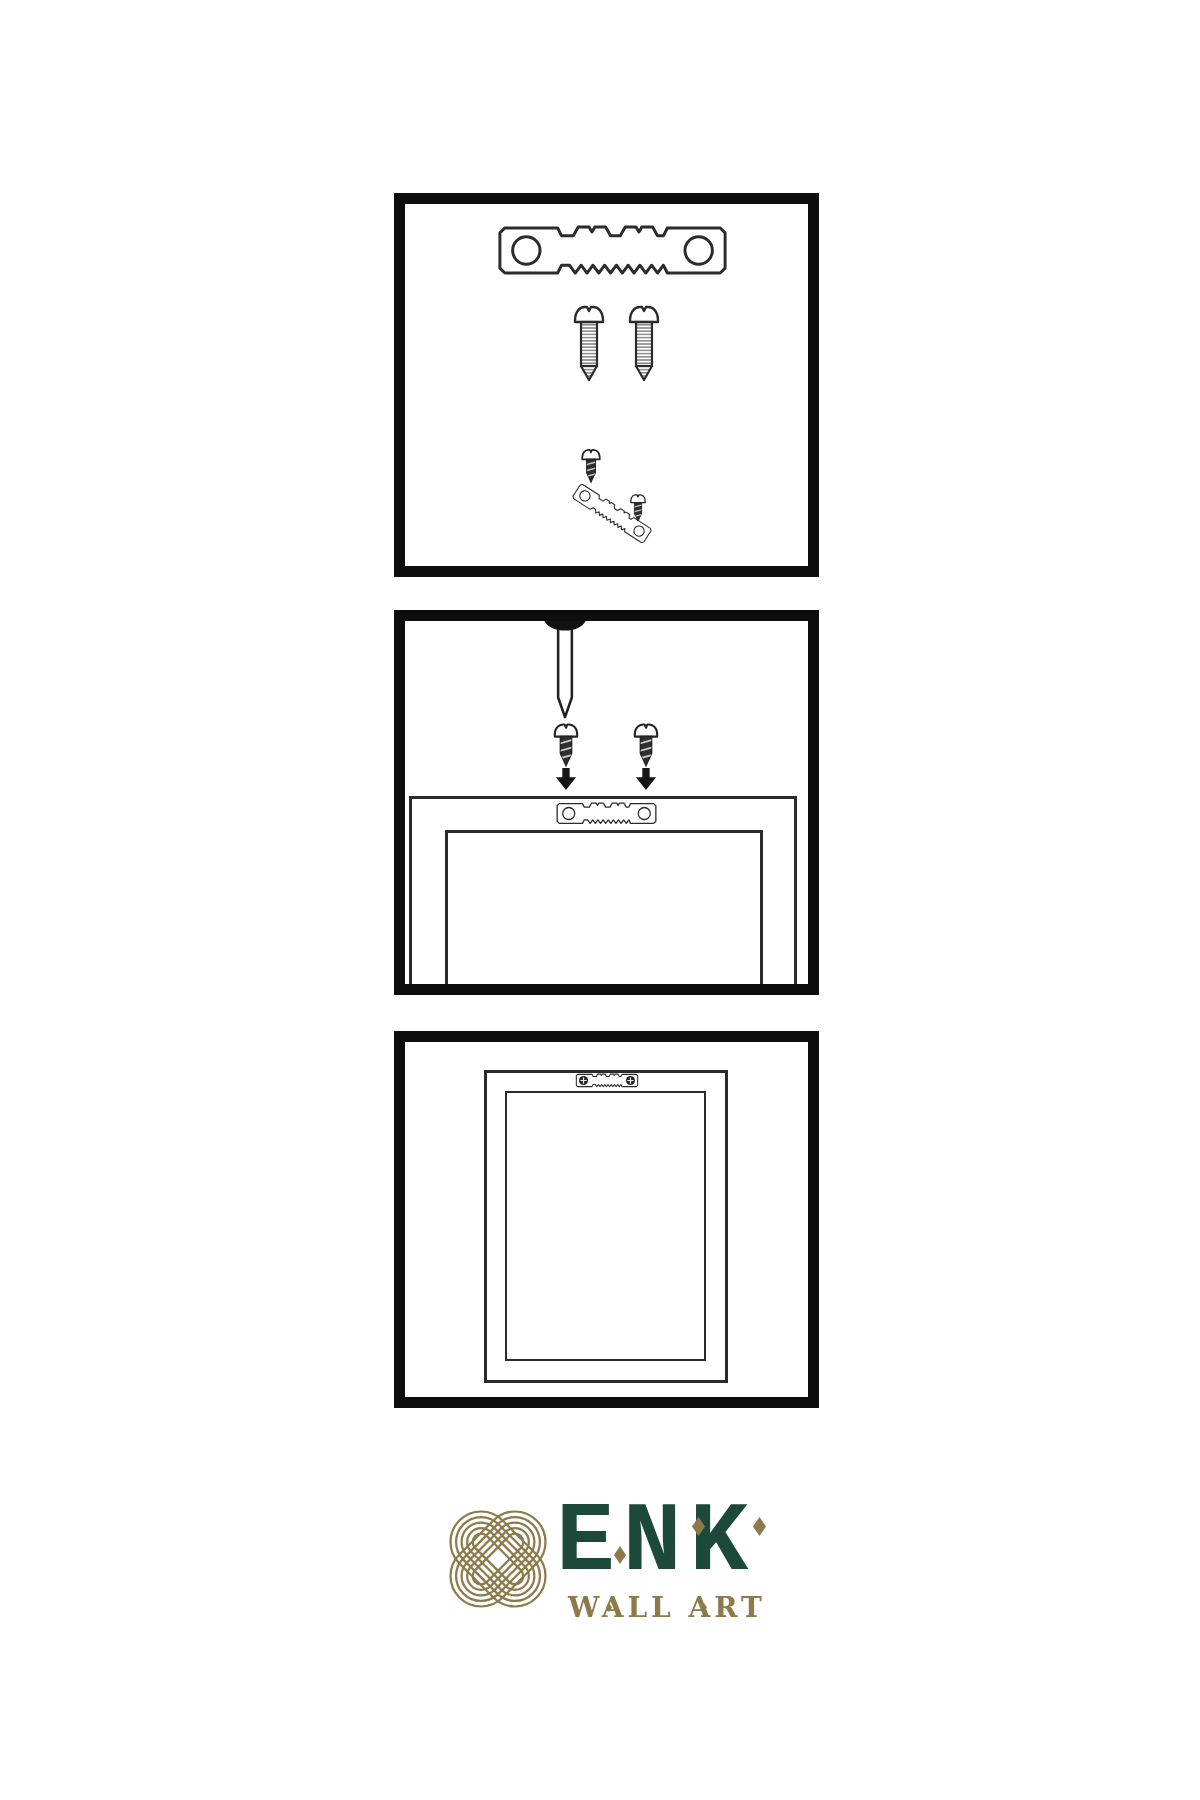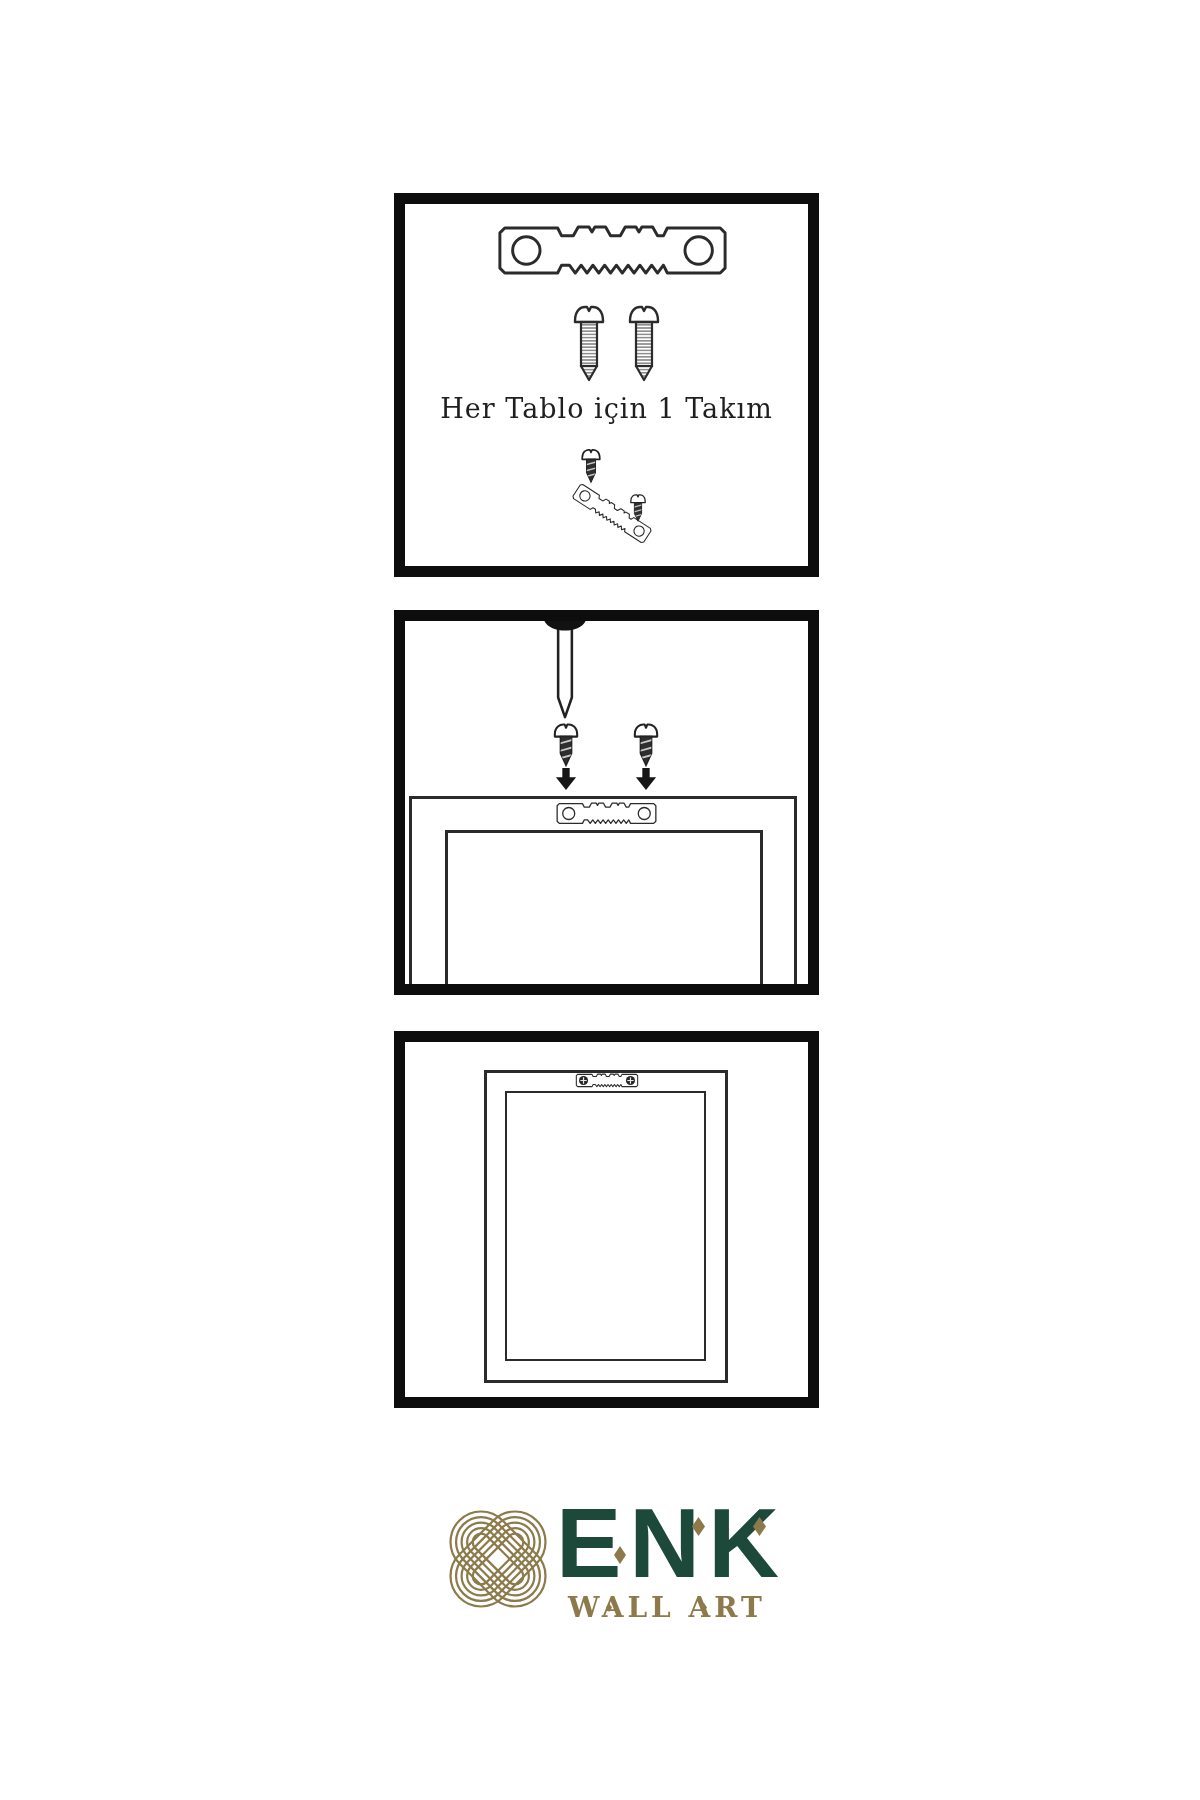--- a/index.html
+++ b/index.html
@@ -41,21 +41,21 @@
 
   
   .frameOuter3{left:79px;top:28px;width:244px;height:313px;border:3px solid #2b2b2b;box-sizing:border-box;background:#fff;}
   .frameInner3{left:100px;top:49px;width:201px;height:270px;border:2.5px solid #2b2b2b;box-sizing:border-box;background:#fff;}
   .hanger3{left:170px;top:29px;width:64px;height:19px;}
 
   
   .knot{left:437px;top:1496px;width:122px;height:126px;}
   .brandName{
     left:556px;top:1494px;font-size:98px;line-height:98px;font-weight:700;
-    color:var(--brand_green,#1c4939);letter-spacing:8px;font-family:Liberation Sans, sans-serif;
+    color:var(--brand_green,#1c4939);letter-spacing:8px;font-family:Liberation Mono, monospace;
   }
   .brandSub{
     left:568px;top:1593px;font-size:28px;line-height:30px;font-weight:700;
     color:var(--brand_gold,#8d7a4a);letter-spacing:4px;font-family:"DejaVu Serif",serif;
   }
   .diamond{
     background:var(--brand_gold,#8d7a4a);
     clip-path:polygon(50% 0,100% 50%,50% 100%,0 50%);
   }
   .d1{left:614px;top:1546px;width:12px;height:18px;}
@@ -120,21 +120,20 @@
   <div id="panel1" class="panel">
     <svg class="abs hanger1">
         <use href="#sym-hanger"></use>
       </svg>
     <svg class="abs p1screw1">
         <use href="#sym-screw-outline"></use>
       </svg>
     <svg class="abs p1screw2">
         <use href="#sym-screw-outline"></use>
       </svg>
-    <div class="abs caption">Her Tablo için 1 Takım</div>
     <div>
       <svg class="abs miniScrewA">
           <use href="#sym-screw-dark"></use>
         </svg>
       <svg class="abs miniHanger">
           <use href="#sym-hanger"></use>
         </svg>
       <svg class="abs miniScrewB">
           <use href="#sym-screw-dark"></use>
         </svg>

